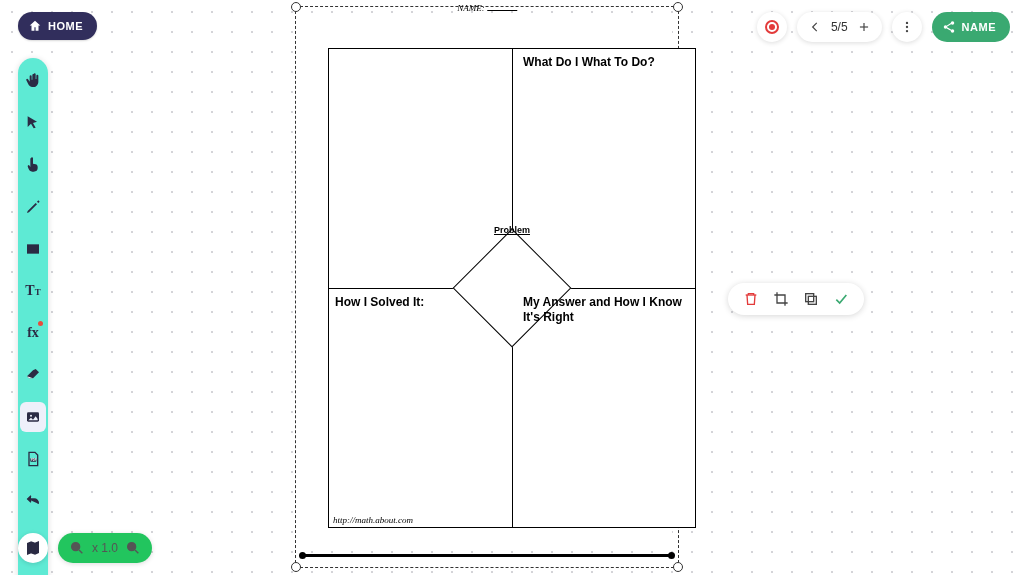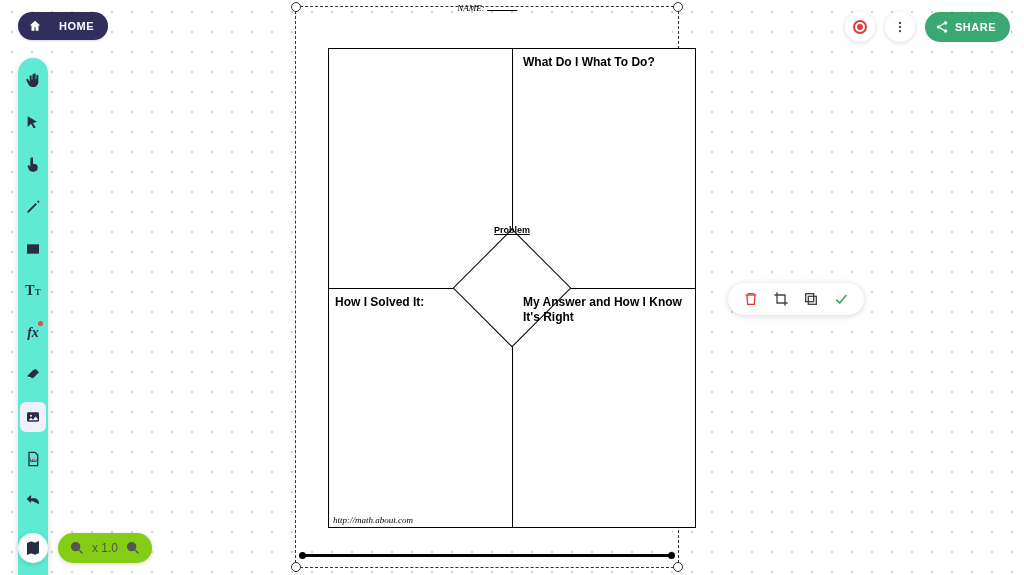--- a/index.html
+++ b/index.html
@@ -12,21 +12,21 @@
     background-image: radial-gradient(circle, #d4d4d8 1px, transparent 1px);
     background-size: 20px 20px;
     background-position: 2px 2px;
   }
 
   
   .home-btn {
     position: absolute; top: 12px; left: 18px;
     background: #312e5c; color: #fff; border: none;
     height: 28px; padding: 0 14px 0 10px; border-radius: 14px;
-    display: flex; align-items: center; gap: 17px;
+    display: flex; align-items: center; gap: 6px;
     font-size: 11px; font-weight: 700; letter-spacing: .5px;
     cursor: pointer; box-shadow: 0 1px 2px rgba(0,0,0,.15);
   }
   .home-btn svg { width: 14px; height: 14px; fill: #fff; }
 
   
   .left-toolbar {
     position: absolute; left: 18px; top: 58px;
     width: 30px; background: #5eead4; border-radius: 16px;
     padding: 8px 0; box-shadow: 0 1px 6px rgba(0,0,0,.14);
@@ -49,21 +49,21 @@
   }
   .zoom-bar .minimap, .zoom-bar .zoom-pill button {
     background:#fff; border-radius:50%;
   }
   .minimap {
     width:30px; height:30px; display:flex; align-items:center; justify-content:center;
     box-shadow:0 1px 5px rgba(0,0,0,.14); cursor:pointer;
   }
   .minimap svg { width:16px; height:16px; fill:#2b2b44; }
   .zoom-pill {
-    background:#84cc16; height:30px; border-radius:15px; box-shadow:0 1px 5px rgba(0,0,0,.14);
+    background:#22c55e; height:30px; border-radius:15px; box-shadow:0 1px 5px rgba(0,0,0,.14);
     display:flex; align-items:center; padding:0 10px; gap:6px;
   }
   .zoom-pill .zbtn { width:18px; height:18px; display:flex; align-items:center; justify-content:center; cursor:pointer; }
   .zoom-pill .zbtn svg { width:16px; height:16px; fill:#555; }
   .zoom-pill .zlabel { font-size:12px; color:#555; }
 
   
   .top-right { position:absolute; top:12px; right:14px; display:flex; align-items:center; gap:10px; }
   .rec-btn {
     width:30px; height:30px; background:#fff; border-radius:50%;
@@ -181,21 +181,21 @@
     </div>
   <div class="tool">
       <svg viewBox="0 0 24 24" fill="none" stroke="#2b2b44" stroke-width="2">
         <rect x="4" y="6" width="16" height="12"></rect>
       </svg>
     </div>
   <div class="tool">
       <span class="txt">T<span style="font-size:9px">T</span></span>
     </div>
   <div class="tool">
-      <span class="txt" style="font-style:italic">fx</span>
+      <span class="txt" style="">fx</span>
       <span class="badge"></span>
     </div>
   <div class="tool">
       <svg viewBox="0 0 24 24">
         <path d="M16 3l5 5-9 9H6l-3-3 9-9z" fill="#2b2b44"></path>
         <path d="M3 14l3 3h6" fill="#fff"></path>
       </svg>
     </div>
   <div class="tool active">
       <svg viewBox="0 0 24 24">
@@ -262,35 +262,49 @@
       </div>
   </div>
 </div>
 
 <div class="top-right">
   <div class="rec-btn">
     <span class="rec-inner">
         <span class="rec-dot"></span>
       </span>
   </div>
+  <div class="page-pill">
+    <div class="pbtn">
+        <svg viewBox="0 0 24 24" fill="none" stroke-width="2">
+          <polyline points="15 5 8 12 15 19"></polyline>
+        </svg>
+      </div>
+    <span class="plabel">5/5</span>
+    <div class="pbtn">
+        <svg viewBox="0 0 24 24" fill="none" stroke-width="2">
+          <line x1="12" y1="5" x2="12" y2="19"></line>
+          <line x1="5" y1="12" x2="19" y2="12"></line>
+        </svg>
+      </div>
+  </div>
   <div class="more-btn">
     <svg viewBox="0 0 24 24">
         <circle cx="12" cy="5" r="2"></circle>
         <circle cx="12" cy="12" r="2"></circle>
         <circle cx="12" cy="19" r="2"></circle>
       </svg>
   </div>
   <button class="share-btn">
     <svg viewBox="0 0 24 24">
         <circle cx="18" cy="5" r="3"></circle>
         <circle cx="6" cy="12" r="3"></circle>
         <circle cx="18" cy="19" r="3"></circle>
         <path d="M8.5 10.5L15.5 6M8.5 13.5l7 4" stroke="#fff" stroke-width="2"></path>
       </svg>
-    <span>SHARE</span>
+    <span>NAME</span>
   </button>
 </div>
 
 <div class="action-pill">
   <div class="abtn delete">
       <svg viewBox="0 0 24 24" stroke-width="2">
         <polyline points="4 6 20 6"></polyline>
         <path d="M8 6V4h8v2M6 6l1 14h10l1-14"></path>
       </svg>
     </div>

